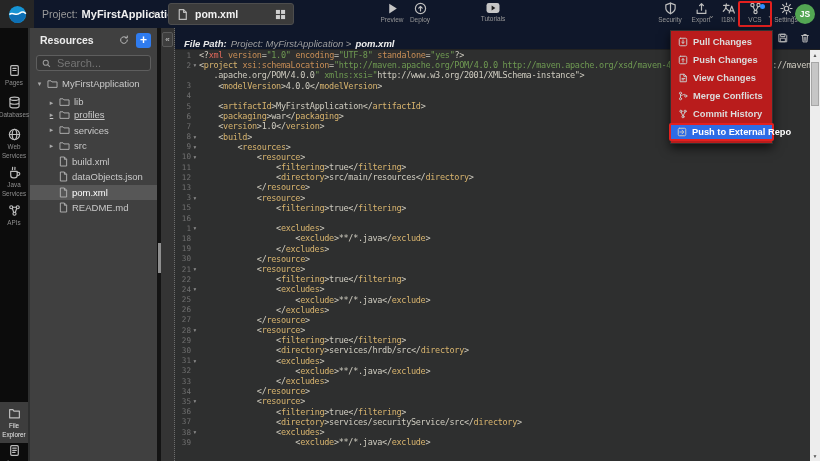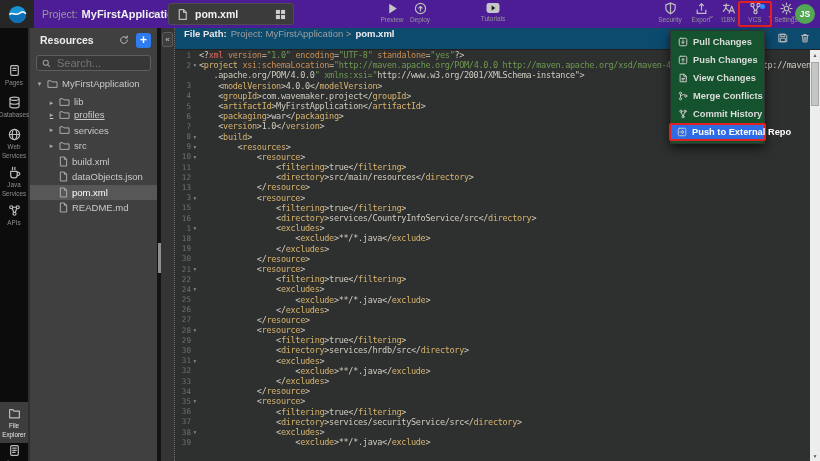--- a/index.html
+++ b/index.html
@@ -1,20 +1,20 @@
 <!DOCTYPE html>
 <html><head>
 <meta charset="utf-8">
 <style>
   html,body{margin:0;padding:0;background:#000;}
   *{box-sizing:border-box;}
   #app{position:relative;width:820px;height:461px;background:#2e2f2f;overflow:hidden;
        font-family:"Liberation Sans",sans-serif;-webkit-font-smoothing:antialiased;}
   
-  .header{position:absolute;left:0;top:0;width:820px;height:28px;background:#4c1d95;z-index:30;}
+  .header{position:absolute;left:0;top:0;width:820px;height:28px;background:#0f172a;z-index:30;}
   .logo-box{position:absolute;left:0;top:0;width:34px;height:28px;background:#262626;display:flex;align-items:center;justify-content:center;}
   .proj{position:absolute;left:42px;top:0;height:28px;display:flex;align-items:center;font-size:10.5px;color:#9a9a9a;}
   .proj b{color:#f0f0f0;font-weight:700;margin-left:4px;font-size:11px;}
   .hdr-chev{position:absolute;left:152px;top:6px;color:#8a8a8a;font-size:12px;}
   .file-tab{position:absolute;left:168px;top:3px;width:126px;height:22px;background:#3b3b3b;border:1px solid #4d4d4d;border-radius:3px;display:flex;align-items:center;padding:0 7px;gap:6px;}
   .file-tab .fname{color:#f2f2f2;font-size:10.5px;font-weight:700;flex:1;}
   .tbtn{position:absolute;top:2px;width:30px;display:flex;flex-direction:column;align-items:center;gap:1px;cursor:pointer;}
   .tbtn .tlabel{font-size:6.5px;color:#979797;white-space:nowrap;}
   .tchev{position:absolute;top:11px;color:#8f8f8f;font-size:8px;}
   .avatar{position:absolute;left:795px;top:4px;width:20px;height:20px;border-radius:50%;display:flex;align-items:center;justify-content:center;font-size:8.5px;font-weight:700;color:#fff;}
@@ -37,39 +37,39 @@
   .searchbox input{background:transparent;border:none;outline:none;color:#a5a5a5;font-size:11px;width:85px;font-family:"Liberation Sans",sans-serif;}
   .tree{position:absolute;left:0;top:48px;width:127px;}
   .trow{height:15.5px;display:flex;align-items:center;color:#c9c9c9;font-size:9.5px;gap:4px;cursor:pointer;white-space:nowrap;}
   .trow.selected{background:#575757;color:#fff;}
   .trow .arrow{width:7px;font-size:7px;color:#aaa;text-align:center;}
   .pscroll{position:absolute;left:157px;top:28px;width:4px;height:433px;background:#141414;z-index:6;}
   .pscroll .pthumb{position:absolute;left:0.5px;top:215px;width:3px;height:30px;background:#8f8f8f;}
   .strip{position:absolute;left:161px;top:28px;width:14px;height:433px;background:#343434;border-right:1px dotted #6d6d6d;z-index:6;}
   .collapse-btn{position:absolute;left:1px;top:4px;width:11px;height:15px;background:#3e3e3e;border:1px solid #5a5a5a;border-radius:2px;color:#cfcfcf;font-size:8px;display:flex;align-items:center;justify-content:center;cursor:pointer;}
   
-  .fpbar{position:absolute;left:175px;top:28px;width:645px;height:22px;background:#0c4a6e;border-bottom:1px solid #222;display:flex;align-items:flex-start;padding-left:9px;font-size:9.5px;z-index:8;}
+  .fpbar{position:absolute;left:175px;top:28px;width:645px;height:22px;background:#0f172a;border-bottom:1px solid #222;display:flex;align-items:flex-end;padding-left:9px;font-size:9.5px;z-index:8;font-style:italic;}
   .fpbar .fp-label{color:#e8e8e8;font-weight:700;margin-right:4px;}
   .fpbar .fp-path{color:#9f9f9f;margin-right:4px;}
   .fpbar .fp-cur{color:#efefef;font-weight:700;}
   .save-ic{position:absolute;left:778px;top:33px;z-index:9;cursor:pointer;}
   .trash-ic{position:absolute;left:800px;top:33px;z-index:9;cursor:pointer;}
   
   .editor{position:absolute;left:175px;top:50px;width:635px;height:411px;background:#2e2f2f;overflow:hidden;z-index:4;}
   .crow{display:flex;height:10.2px;align-items:center;}
   .ln{width:16px;text-align:right;color:#707070;font-family:"DejaVu Sans Mono",monospace;font-size:7.6px;flex:none;}
   .fold{width:8px;text-align:center;color:#8d8d8d;font-size:5.5px;flex:none;}
   pre.cl{margin:0;font-family:"DejaVu Sans Mono",monospace;font-size:8.5px;letter-spacing:-0.3px;line-height:10.2px;color:#cfccc0;white-space:pre;}
   .tk-str{color:#6f9a52;} .tk-tag{color:#d8b46e;} .tk-attr{color:#c88e56;} .tk-pro{color:#e0685a;}
   
   .vscroll{position:absolute;right:0;top:50px;width:10px;height:411px;background:#ededed;z-index:20;}
   .vscroll .sarrow{position:absolute;left:0;width:10px;height:10px;color:#555;font-size:5px;text-align:center;line-height:10px;}
   .vscroll .thumb{position:absolute;left:0.5px;top:12px;width:8px;height:44px;background:#c6c6c6;border:1px solid #a6a6a6;}
   
-  .menu{position:absolute;left:670px;top:30px;width:95px;background:#14532d;border:1px solid #323232;box-shadow:0 4px 10px rgba(0,0,0,.65);z-index:50;padding:2px 0;}
+  .menu{position:absolute;left:670px;top:30px;width:103px;background:#b91c1c;border:1px solid #323232;box-shadow:0 4px 10px rgba(0,0,0,.65);z-index:50;padding:2px 0;}
   .mitem{display:flex;align-items:center;gap:5px;padding:4px 7px;color:#dcdcdc;font-size:9.3px;font-weight:600;cursor:pointer;white-space:nowrap;}
   .mitem .mic{color:#c8c8c8;display:flex;}
   .mitem.hl{background:#2e6ce6;border:2px solid #e3201f;border-radius:2px;margin:0 -2px;padding:2px 6px;color:#fff;}
 </style>
 </head>
 <body>
 
 <div id="app">
 
   <div class="header">
@@ -409,21 +409,20 @@
           <pre class="cl">   .apache.org/POM/4.0.0<span class="tk-str">" xmlns:xsi="</span>http://www.w3.org/2001/XMLSchema-instance"&gt;</pre>
         </div>
         <div class="crow">
           <span class="ln">3</span>
           <span class="fold"></span>
           <pre class="cl">    &lt;<span class="tk-tag">modelVersion</span>&gt;4.0.0&lt;/<span class="tk-tag">modelVersion</span>&gt;</pre>
         </div>
         <div class="crow">
           <span class="ln">4</span>
           <span class="fold"></span>
-          <pre class="cl">    &lt;<span class="tk-tag">groupId</span>&gt;com.wavemaker.project&lt;/<span class="tk-tag">groupId</span>&gt;</pre>
         </div>
         <div class="crow">
           <span class="ln">5</span>
           <span class="fold"></span>
           <pre class="cl">    &lt;<span class="tk-tag">artifactId</span>&gt;MyFirstApplication&lt;/<span class="tk-tag">artifactId</span>&gt;</pre>
         </div>
         <div class="crow">
           <span class="ln">6</span>
           <span class="fold"></span>
           <pre class="cl">    &lt;<span class="tk-tag">packaging</span>&gt;war&lt;/<span class="tk-tag">packaging</span>&gt;</pre>
@@ -469,21 +468,20 @@
           <pre class="cl">            &lt;<span class="tk-tag">resource</span>&gt;</pre>
         </div>
         <div class="crow">
           <span class="ln">15</span>
           <span class="fold"></span>
           <pre class="cl">                &lt;<span class="tk-tag">filtering</span>&gt;true&lt;/<span class="tk-tag">filtering</span>&gt;</pre>
         </div>
         <div class="crow">
           <span class="ln">16</span>
           <span class="fold"></span>
-          <pre class="cl">                &lt;<span class="tk-tag">directory</span>&gt;services/CountryInfoService/src&lt;/<span class="tk-tag">directory</span>&gt;</pre>
         </div>
         <div class="crow">
           <span class="ln">1</span>
           <span class="fold">▾</span>
           <pre class="cl">                &lt;<span class="tk-tag">excludes</span>&gt;</pre>
         </div>
         <div class="crow">
           <span class="ln">18</span>
           <span class="fold"></span>
           <pre class="cl">                    &lt;<span class="tk-tag">exclude</span>&gt;**/*.java&lt;/<span class="tk-tag">exclude</span>&gt;</pre>

